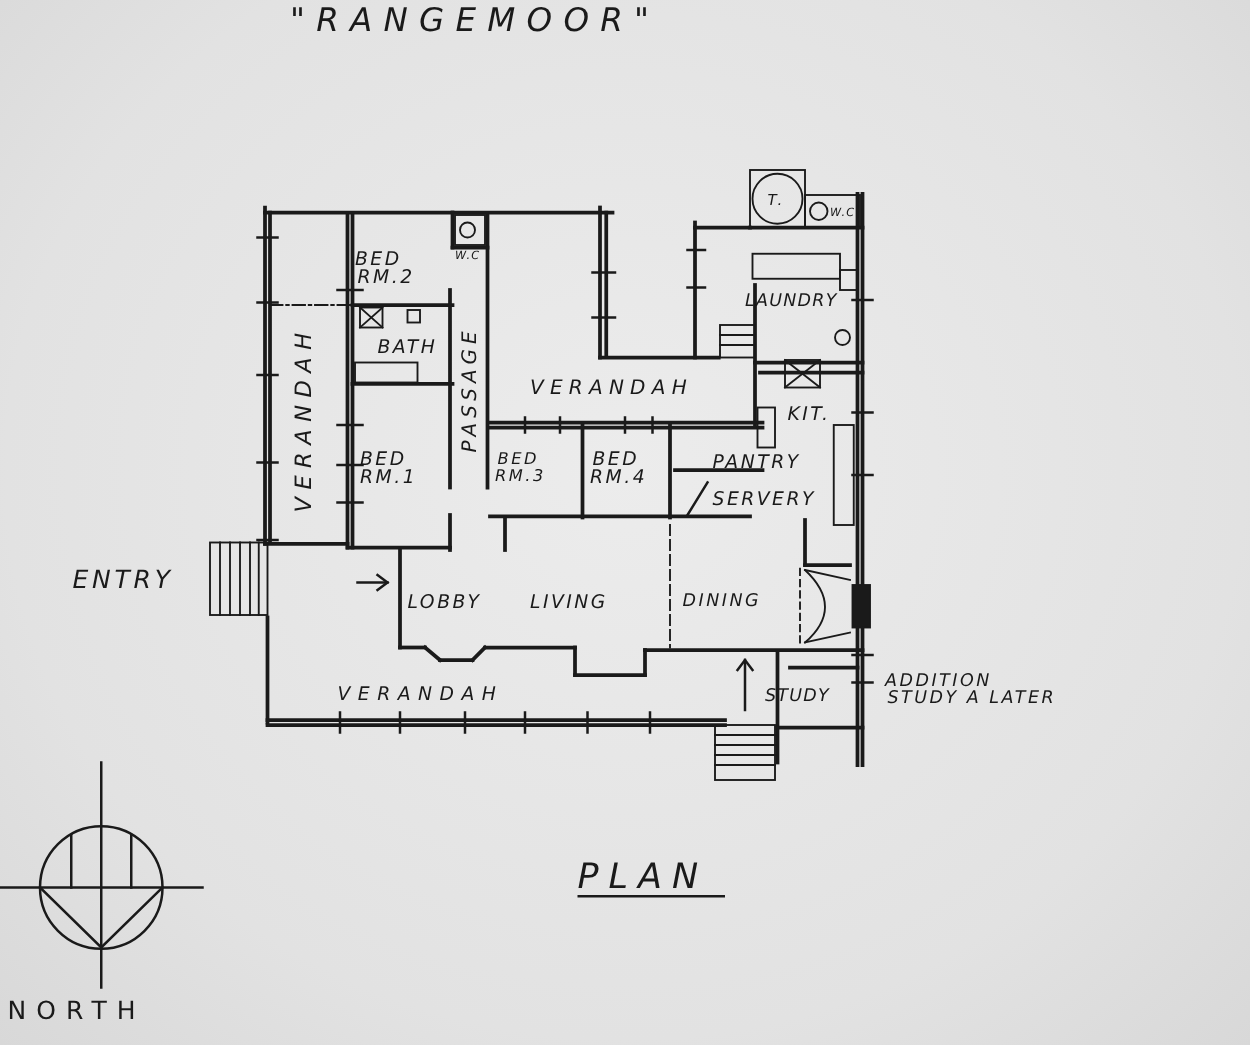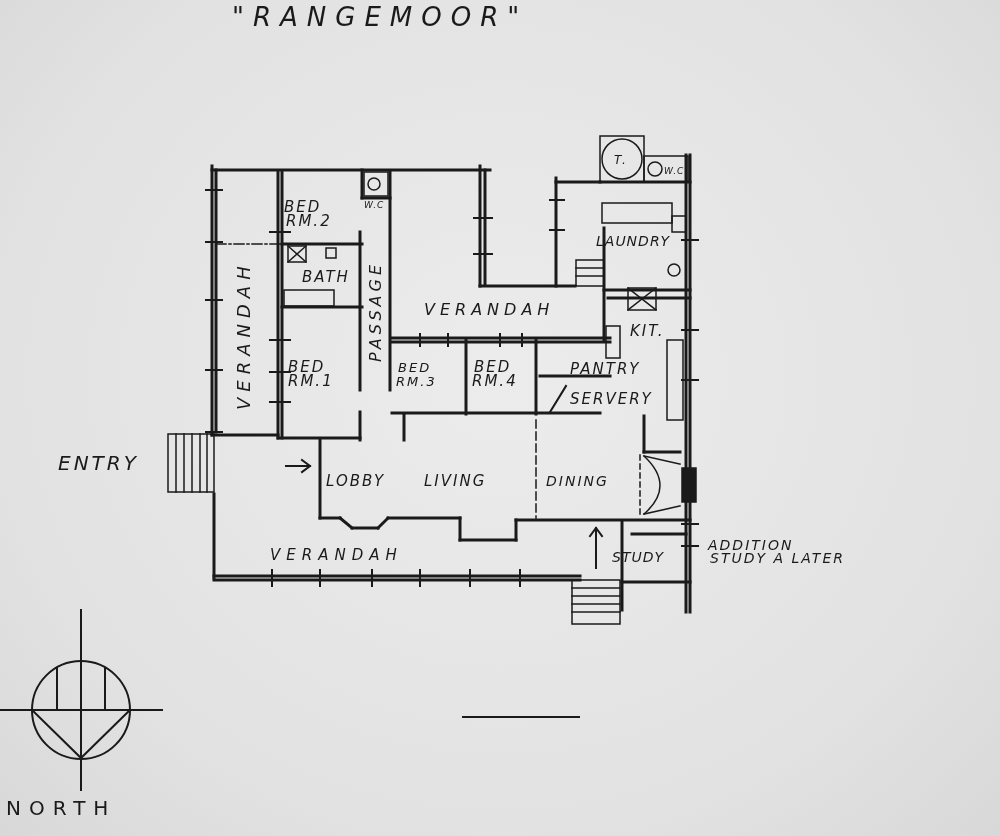--- a/index.html
+++ b/index.html
@@ -210,17 +210,18 @@
   <div class="room" style="left:326px;top:474px;">LOBBY</div>
   <div class="room" style="left:424px;top:474px;">LIVING</div>
   <div class="room" style="left:546px;top:474px;font-size:14px;">DINING</div>
   <div class="room" style="left:612px;top:550px;font-size:14px;letter-spacing:1px;">STUDY</div>
   <div class="room" style="left:270px;top:548px;font-size:15px;letter-spacing:6px;">VERANDAH</div>
   <div class="room" style="left:58px;top:456px;font-size:20px;letter-spacing:3px;">ENTRY</div>
 
   <div class="room" style="left:710px;top:522px;font-size:14px;margin-top:29px;">STUDY A LATER</div>
   <div class="room" style="left:708px;top:538px;font-size:14px;">ADDITION</div>
 
+  <div class="plan-title">PLAN</div>
   <div class="plan-title-rule"></div>
 
   <div class="north">NORTH</div>
 
 </div>
 
 </body></html>

